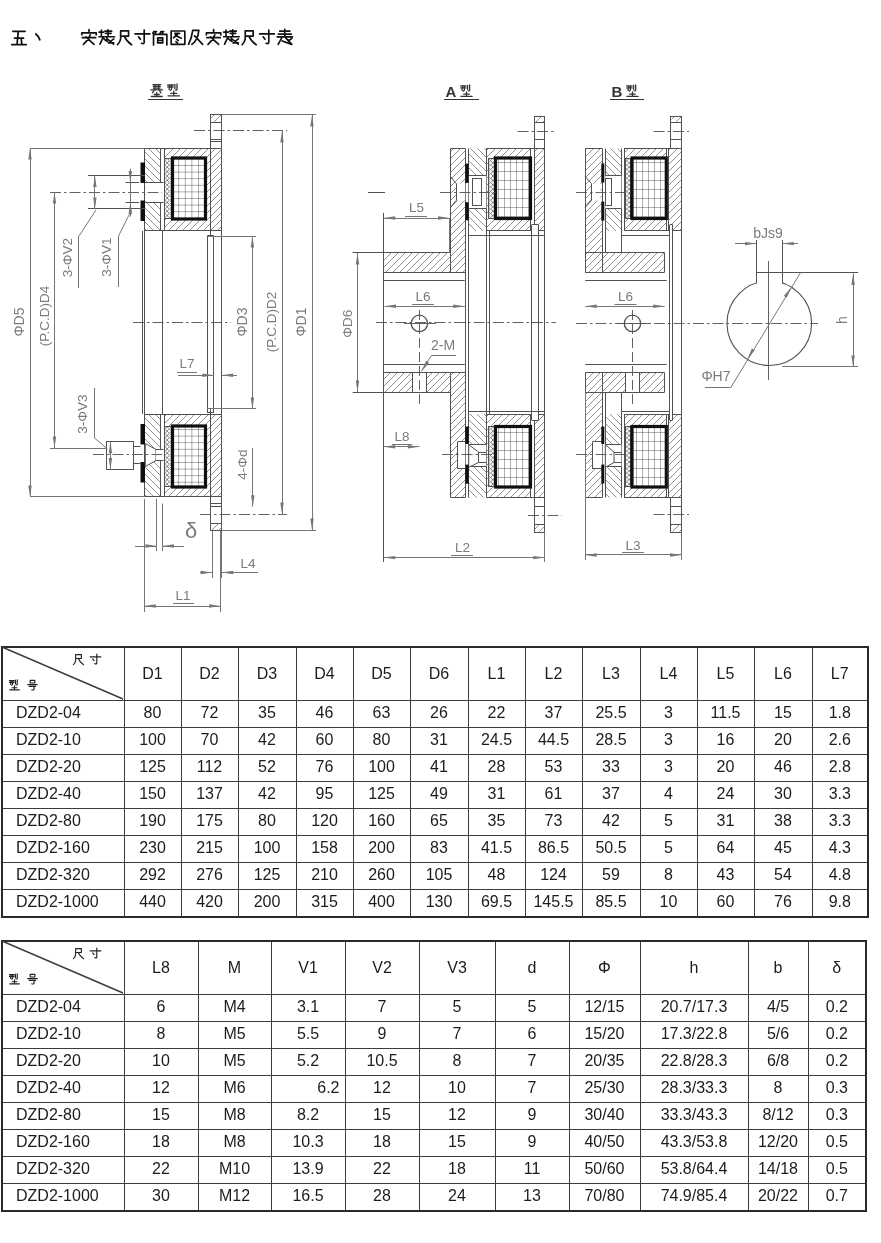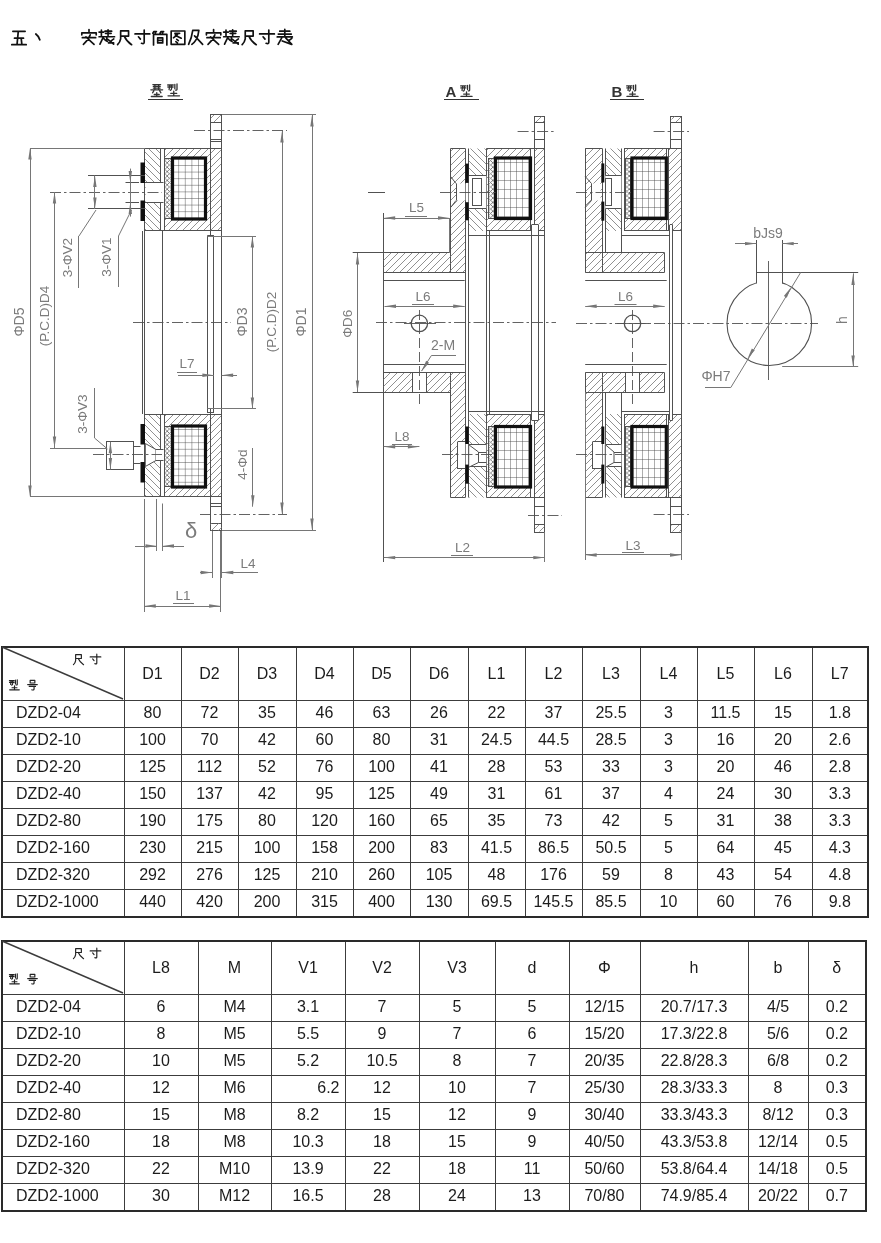--- a/index.html
+++ b/index.html
@@ -151,21 +151,21 @@
         </tr>
 <tr>
           <td class="m">DZD2-320</td>
           <td>292</td>
           <td>276</td>
           <td>125</td>
           <td>210</td>
           <td>260</td>
           <td>105</td>
           <td>48</td>
-          <td>176</td>
+          <td>124</td>
           <td>59</td>
           <td>8</td>
           <td>43</td>
           <td>54</td>
           <td>4.8</td>
         </tr>
 <tr>
           <td class="m">DZD2-1000</td>
           <td>440</td>
           <td>420</td>
@@ -280,21 +280,21 @@
 <tr>
           <td class="m">DZD2-160</td>
           <td>18</td>
           <td>M8</td>
           <td>10.3</td>
           <td>18</td>
           <td>15</td>
           <td>9</td>
           <td>40/50</td>
           <td>43.3/53.8</td>
-          <td>12/14</td>
+          <td>12/20</td>
           <td>0.5</td>
         </tr>
 <tr>
           <td class="m">DZD2-320</td>
           <td>22</td>
           <td>M10</td>
           <td>13.9</td>
           <td>22</td>
           <td>18</td>
           <td>11</td>

